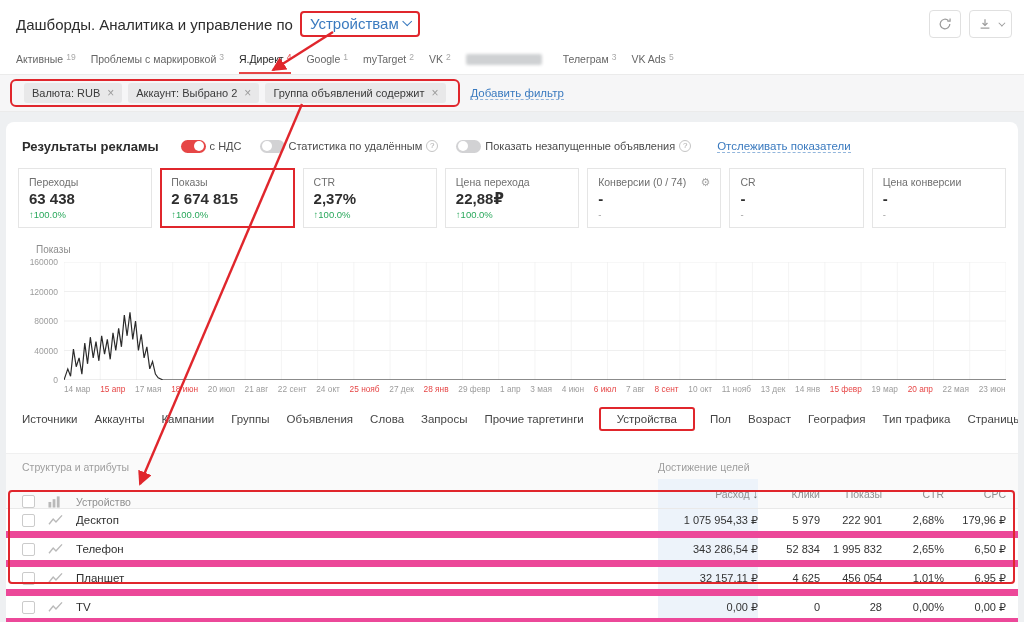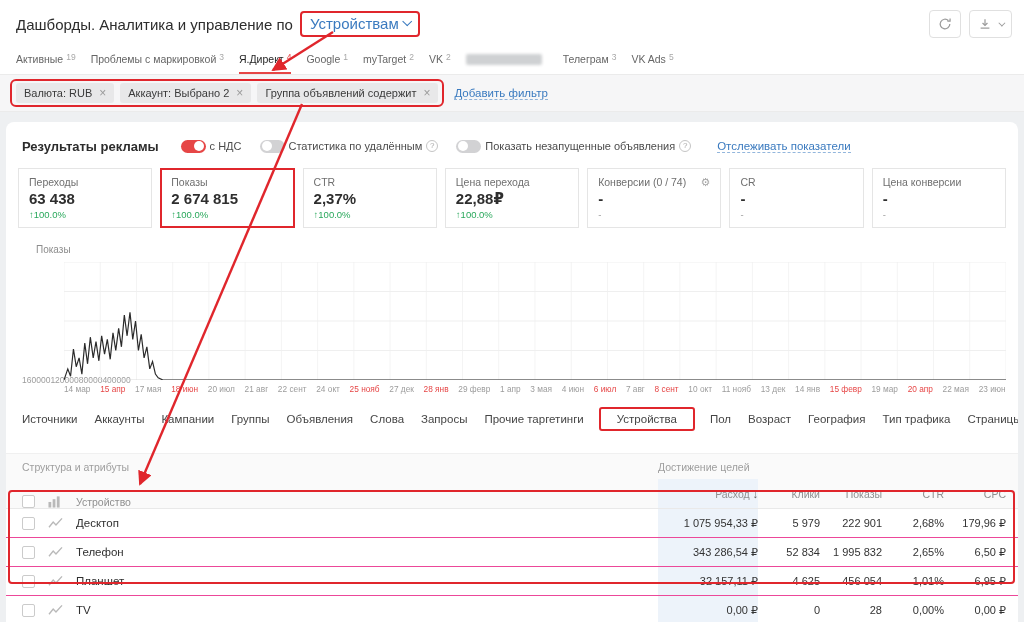--- a/index.html
+++ b/index.html
@@ -32,21 +32,21 @@
   .acct-tab.active{color:#1f1f1f;border-bottom-color:var(--accent)}
   .acct-count{font-size:8.5px;color:#a8a8a8;align-self:flex-start;margin-top:4px}
   .acct-count.red{color:var(--accent)}
   .blurbar{display:none}
   .blurbar.show{display:inline-block;width:76px;height:11px;background:#cfd1d3;border-radius:2px;filter:blur(1.5px)}
 
   
   .filterbar{position:absolute;top:74px;left:0;right:0;height:38px;background:#f6f6f7;
     border-top:1px solid #ebebeb;border-bottom:1px solid #ebebeb;display:flex;align-items:center;gap:10px;padding:0 16px}
   .chips-anno{display:flex;align-items:center;gap:6px;border:2px solid var(--annotation);border-radius:6px;
-    padding:2px 4px;margin-left:-6px}
+    padding:2px 12px;margin-left:-6px}
   .chip{display:inline-flex;align-items:center;gap:7px;background:#e8e8e9;border-radius:3px;padding:4px 8px;
     font-size:11px;color:#3a3a3a;cursor:pointer;white-space:nowrap}
   .chip-x{color:#9b9b9b;font-size:12px;line-height:1;cursor:pointer}
   .add-filter{color:var(--link);font-size:11.5px;border-bottom:1px dashed rgba(58,122,191,.55);cursor:pointer;text-decoration:none;white-space:nowrap}
 
   
   .main{position:absolute;top:122px;left:6px;right:6px;bottom:0;background:#fff;border-radius:8px 8px 0 0;overflow:hidden}
 
   .results-head{margin:10px 16px 0;height:28px;display:flex;align-items:center;gap:20px;font-size:11px}
   .results-title{font-size:13px;font-weight:700;color:#2c2c2c;margin-right:2px;white-space:nowrap}
@@ -69,21 +69,21 @@
   .card-label{font-size:10.5px;line-height:12px;color:#6f6f6f;white-space:nowrap;overflow:hidden;text-overflow:ellipsis}
   .gear{display:none}
   .gear.show{display:inline-block;color:#a5a5a5;font-size:11px;line-height:12px;cursor:pointer}
   .card-value{font-size:15px;line-height:18px;font-weight:700;color:#2e2e2e;margin-top:2px;white-space:nowrap}
   .card-change{font-size:9.5px;line-height:11px;margin-top:1px;color:#9a9a9a}
   .card-change.green{color:var(--positive)}
 
   
   .chart-title{margin:16px 0 0 30px;font-size:10px;line-height:12px;color:#8d8d8d}
   .chart-wrap{position:relative;margin:6px 12px 0 16px;height:118px}
-  .yticks{position:absolute;left:0;top:-5px;bottom:-5px;width:36px;display:flex;
+  .yticks{position:absolute;left:0;top:-5px;bottom:-5px;width:36px;display:flex;flex-direction:column;
     justify-content:space-between;align-items:flex-end;font-size:8.5px;color:#9c9c9c}
   #chart-svg{position:absolute;left:42px;top:0;width:calc(100% - 42px);height:118px}
   .xlabels{margin:4px 12px 0 58px;display:flex;justify-content:space-between;font-size:8.3px;color:#9c9c9c;
     white-space:nowrap;height:11px;overflow:hidden}
   .xtick.red{color:var(--accent)}
 
   
   .report-tabs{margin:10px 16px 0;height:28px;display:flex;align-items:center;gap:17px;font-size:11.5px;color:#454545}
   .rtab{cursor:pointer;white-space:nowrap}
   .rtab.boxed{border:2px solid var(--annotation);border-radius:3px;padding:4px 16px;margin:-6px -2px}
@@ -95,21 +95,21 @@
   .right-block{width:348px;display:flex;align-items:center}
   .thead{height:30px;background:#fafafa;border-bottom:1px solid #e9e9e9;display:flex;align-items:flex-end;
     padding:0 12px 0 16px;font-size:10.5px;color:#8f8f8f}
   .thname{flex:1;cursor:pointer}
   .cells{display:flex;align-self:stretch}
   .cell{width:62px;display:flex;align-items:center;justify-content:flex-end;font-size:11px;color:#333}
   .cell.spend{width:100px;background:var(--spendbg)}
   .hcell{color:#8f8f8f;gap:3px;font-size:10.5px;cursor:pointer}
   .sort{display:none}
   .sort.show{display:inline;color:#5f5f5f}
-  .trow{height:29px;display:flex;align-items:stretch;padding:0 12px 0 16px;border-bottom:1px solid #ec4899;background:#fff}
+  .trow{height:29px;display:flex;align-items:stretch;padding:0 12px 0 16px;border-bottom:7px solid #ec4899;background:#fff}
   .trow>*{align-self:center}
   .trow .cell{align-self:stretch}
   .cb{width:13px;height:13px;border:1px solid #cbcbcb;border-radius:2px;background:#fff;margin-right:13px;flex:none;cursor:pointer}
   .colic{width:16px;margin-right:12px;flex:none;color:#b9b9b9;display:flex;align-items:center}
   .rname{flex:1;font-size:11.5px;color:#2f2f2f;display:flex;align-items:center}
   .totals{border-top:1px solid #e3e3e3}
   .totals .cell{font-weight:700}
 
   
   .rows-anno{position:absolute;left:2px;right:3px;top:368px;height:94px;border:2px solid var(--annotation);

